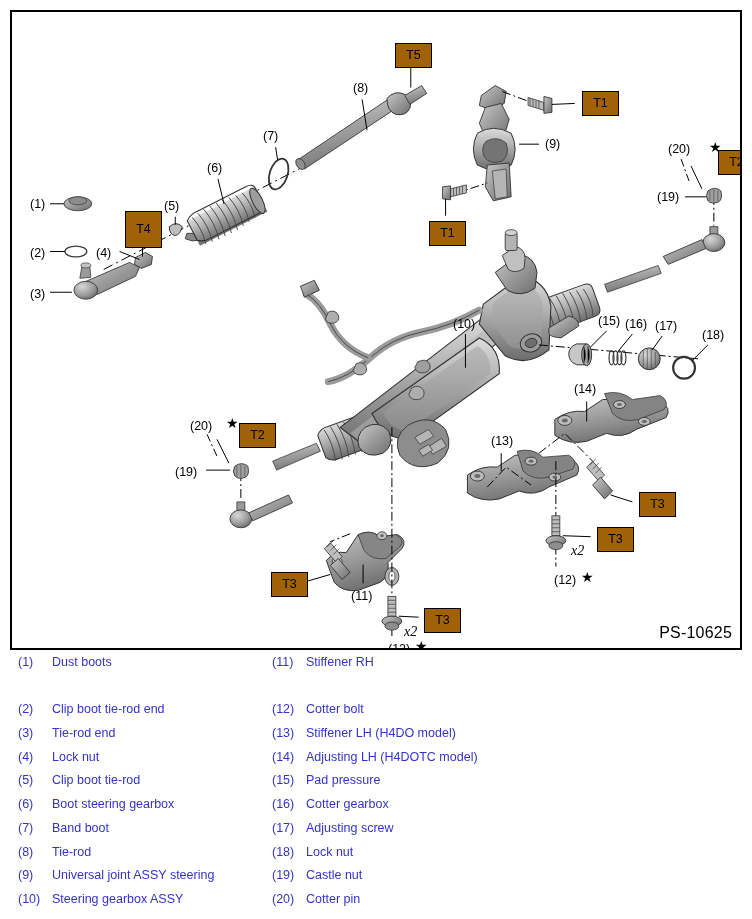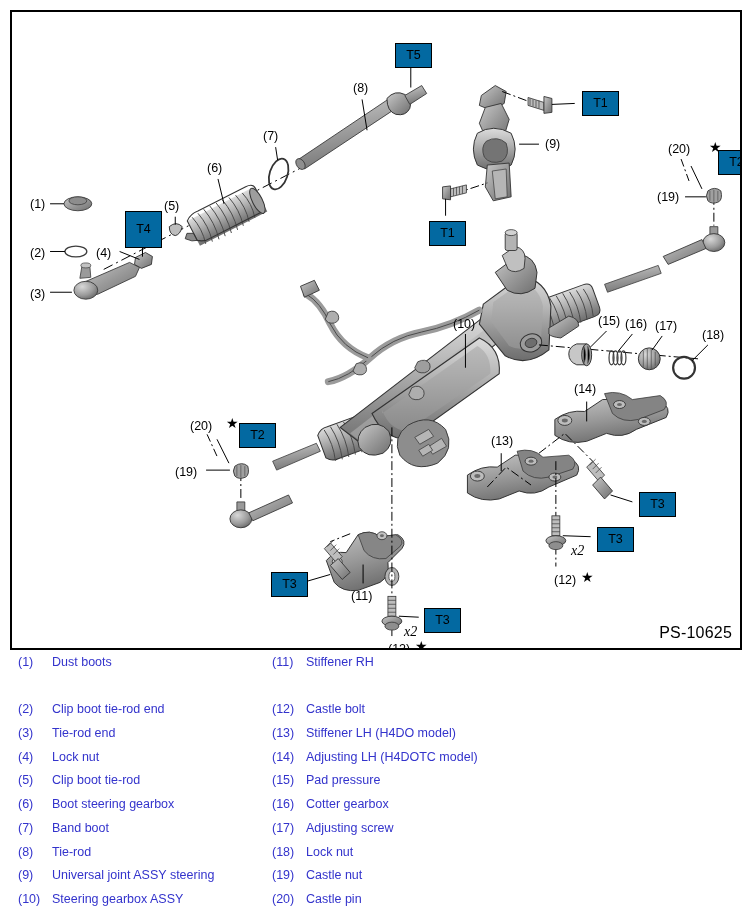--- a/index.html
+++ b/index.html
@@ -48,21 +48,21 @@
   }
   .star {
     position: absolute;
     font-size: 14px;
     color: #000000;
     line-height: 1;
   }
   .tbox {
     position: absolute;
     border: 1.5px solid #000000;
-    background: #0369a1;
+    background: #a16207;
     font-family: "Liberation Sans", sans-serif;
     font-size: 12.5px;
     color: #000000;
     text-align: center;
     box-sizing: border-box;
     line-height: 1;
     display: flex;
     align-items: center;
     justify-content: center;
   }
@@ -588,21 +588,21 @@
         <span class="legend-label">Steering gearbox ASSY</span>
       </div>
     </div>
   <div class="legend-col" id="legend-col-right">
       <div class="legend-row gap">
         <span class="legend-num">(11)</span>
         <span class="legend-label">Stiffener RH</span>
       </div>
       <div class="legend-row">
         <span class="legend-num">(12)</span>
-        <span class="legend-label">Castle bolt</span>
+        <span class="legend-label">Cotter bolt</span>
       </div>
       <div class="legend-row">
         <span class="legend-num">(13)</span>
         <span class="legend-label">Stiffener LH (H4DO model)</span>
       </div>
       <div class="legend-row">
         <span class="legend-num">(14)</span>
         <span class="legend-label">Adjusting LH (H4DOTC model)</span>
       </div>
       <div class="legend-row">
@@ -620,16 +620,16 @@
       <div class="legend-row">
         <span class="legend-num">(18)</span>
         <span class="legend-label">Lock nut</span>
       </div>
       <div class="legend-row">
         <span class="legend-num">(19)</span>
         <span class="legend-label">Castle nut</span>
       </div>
       <div class="legend-row">
         <span class="legend-num">(20)</span>
-        <span class="legend-label">Castle pin</span>
+        <span class="legend-label">Cotter pin</span>
       </div>
     </div>
 </div>
 
 </body></html>

